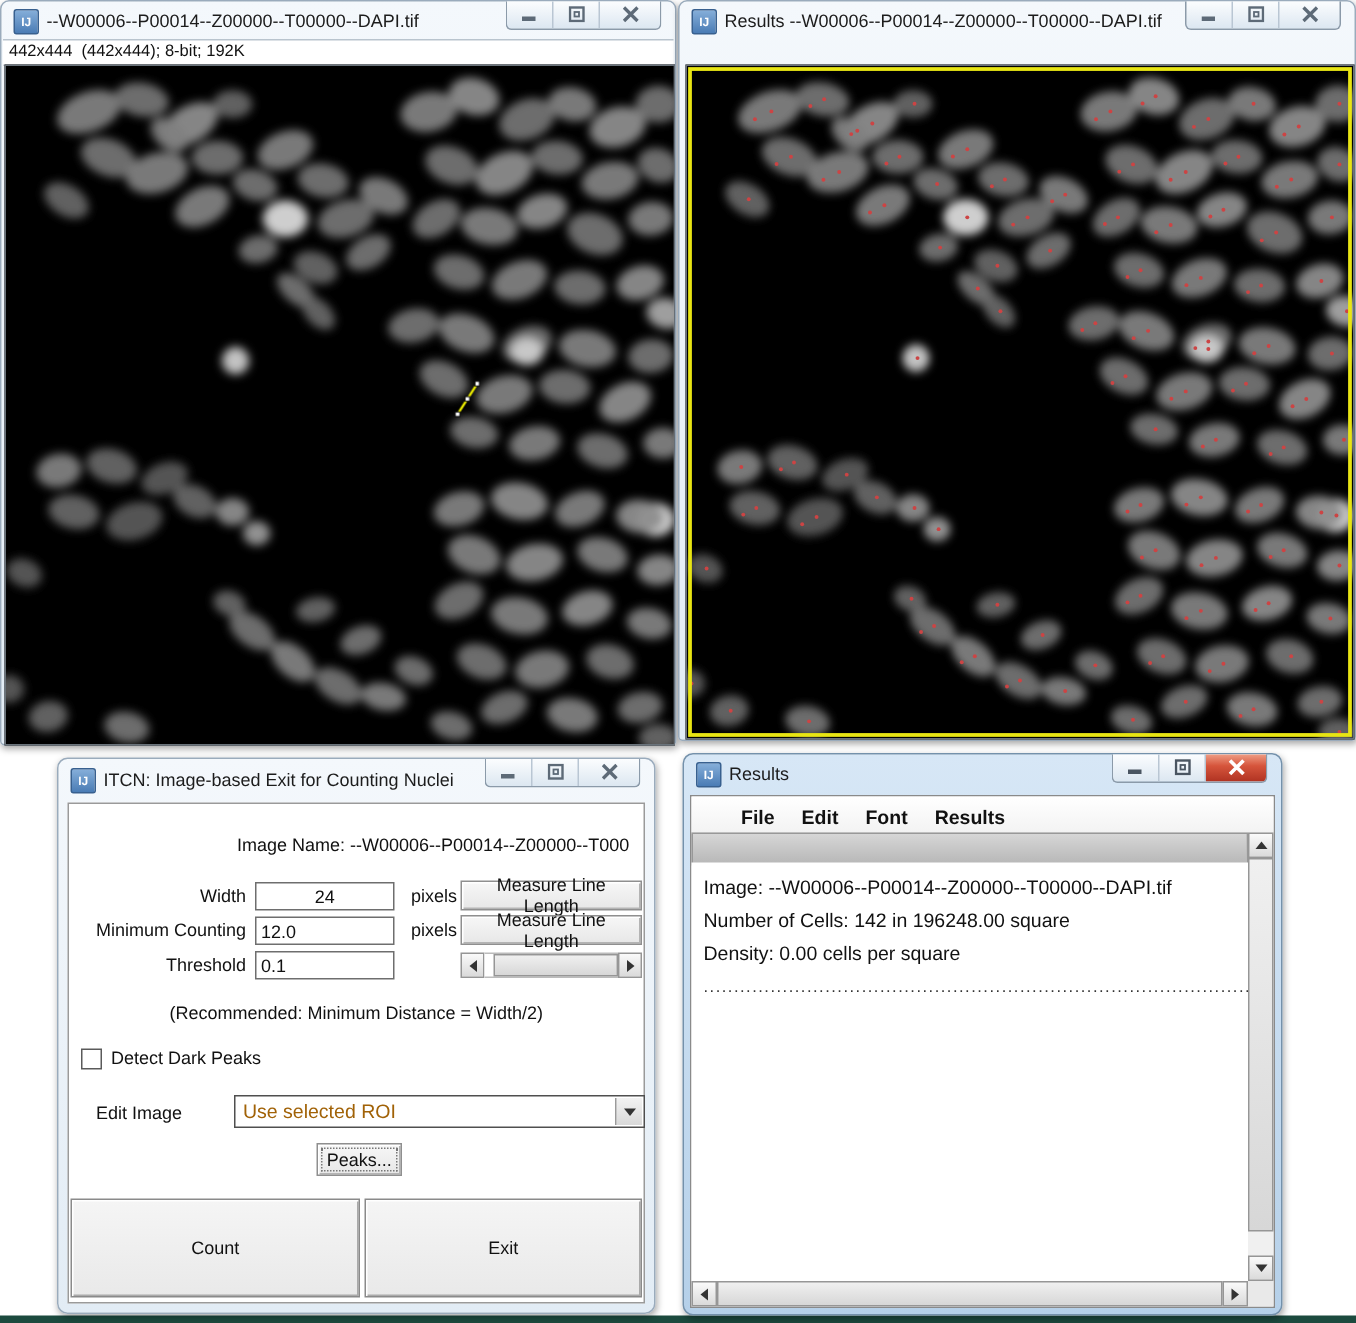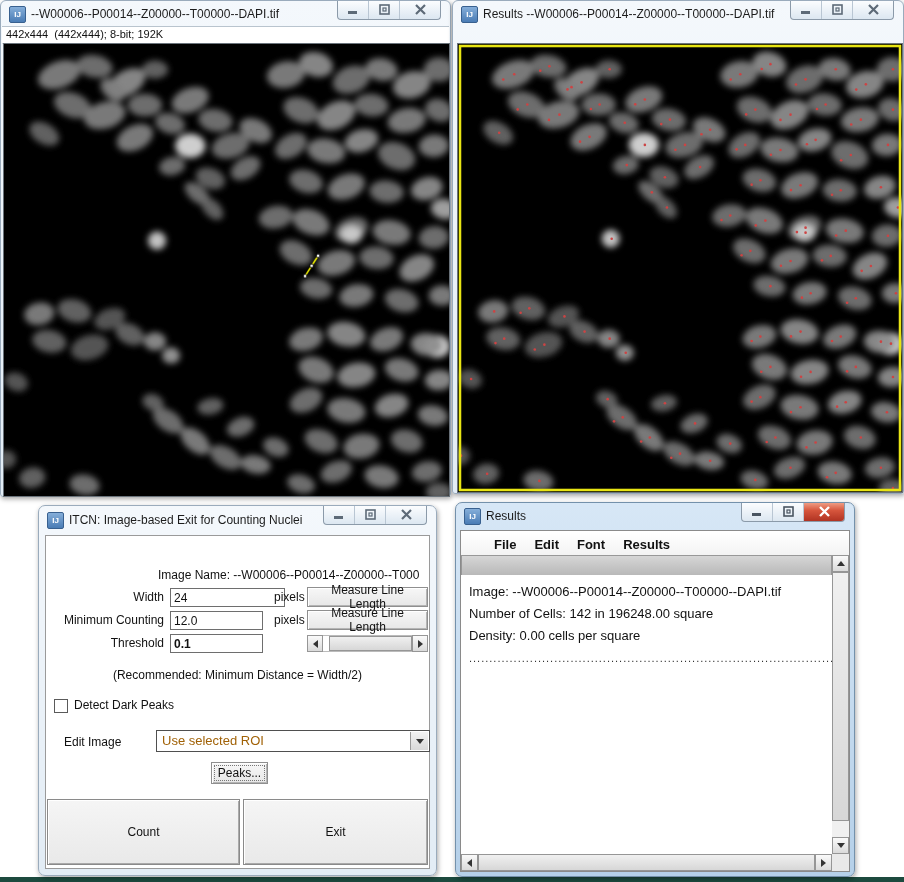--- a/index.html
+++ b/index.html
@@ -518,34 +518,34 @@
           </svg>
         </span>
       <span class="cap-btn cap-close">
           <svg width="11" height="11">
             <path d="M1,1 L10,10 M10,1 L1,10" stroke="#5d6a77" stroke-width="2.2"></path>
           </svg>
         </span>
     </span>
   </div>
   <div class="dlg-content">
-    <div class="abs" style="top:20px;left:112px;right:1px;white-space:nowrap;overflow:hidden;margin-top:12px;">Image Name: --W00006--P00014--Z00000--T000</div>
+    <div class="abs" style="top:20px;left:112px;right:1px;white-space:nowrap;overflow:hidden;">Image Name: --W00006--P00014--Z00000--T000</div>
 
     <div class="abs lbl-r" style="top:52px;left:0;width:118px;line-height:19px;">Width</div>
-    <input class="txtfield" style="top: 52px; left: 124px; width: 115px;" value="24">
+    <input class="txtfield" style="top: 52px; left: 124px; width: 93px; text-align: center;" value="24">
     <div class="abs" style="top:52px;left:228px;line-height:19px;">pixels</div>
     <button class="bevel abs" style="top:51px;left:261px;width:121px;height:20px;">Measure Line Length</button>
 
     <div class="abs lbl-r" style="top:75px;left:0;width:118px;line-height:19px;">Minimum Counting</div>
     <input class="txtfield" style="top: 75px; left: 124px; width: 93px;" value="12.0">
     <div class="abs" style="top:75px;left:228px;line-height:19px;">pixels</div>
     <button class="bevel abs" style="top:74px;left:261px;width:121px;height:20px;">Measure Line Length</button>
 
     <div class="abs lbl-r" style="top:98px;left:0;width:118px;line-height:19px;">Threshold</div>
-    <input class="txtfield" style="top: 98px; left: 124px; width: 93px; font-weight: bold;" value="0.1">
+    <input class="txtfield" style="top: 98px; left: 124px; width: 93px;" value="0.1">
     <div class="abs" style="top:99px;left:261px;width:121px;height:17px;display:flex;">
       <span class="sb-btn" style="width:16px;height:17px;">
           <span class="tri tri-left"></span>
         </span>
       <span class="sb-track" style="flex:1;position:relative;border-top:1px solid #bbb;border-bottom:1px solid #bbb;background:#fff;">
         <span class="sb-thumb abs" style="left:6px;right:0;top:0;bottom:0;"></span>
       </span>
       <span class="sb-btn" style="width:16px;height:17px;">
           <span class="tri tri-right"></span>
         </span>

